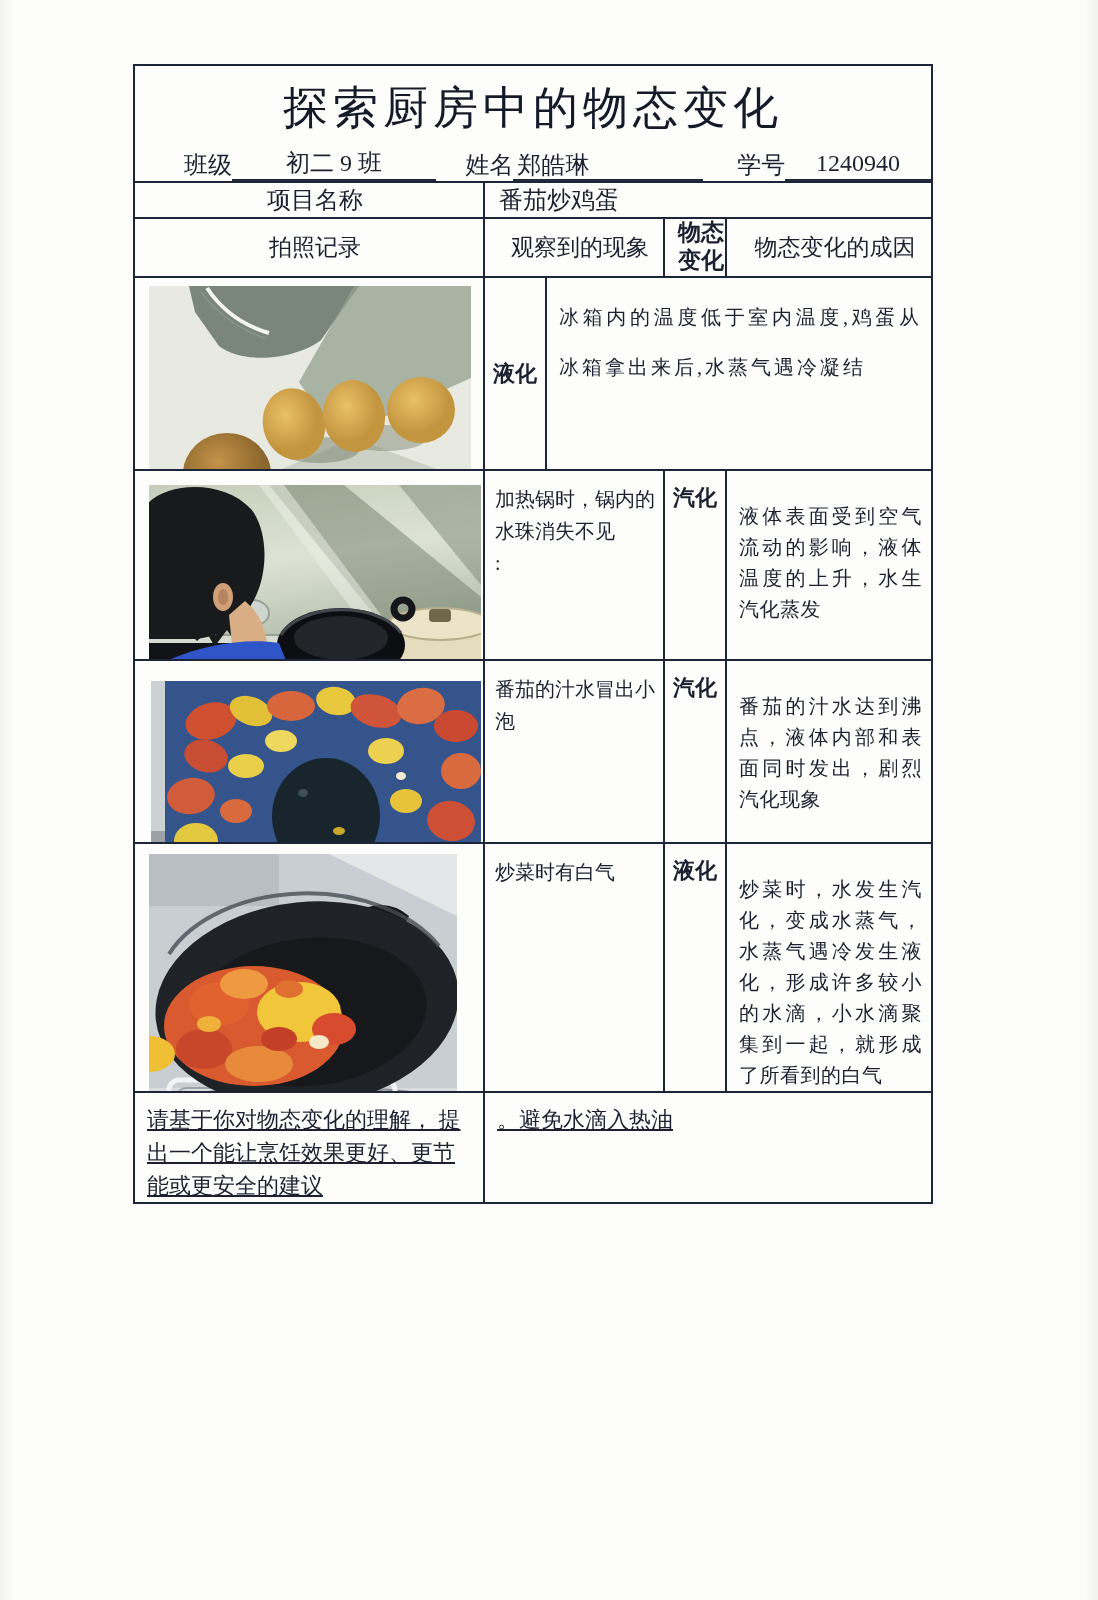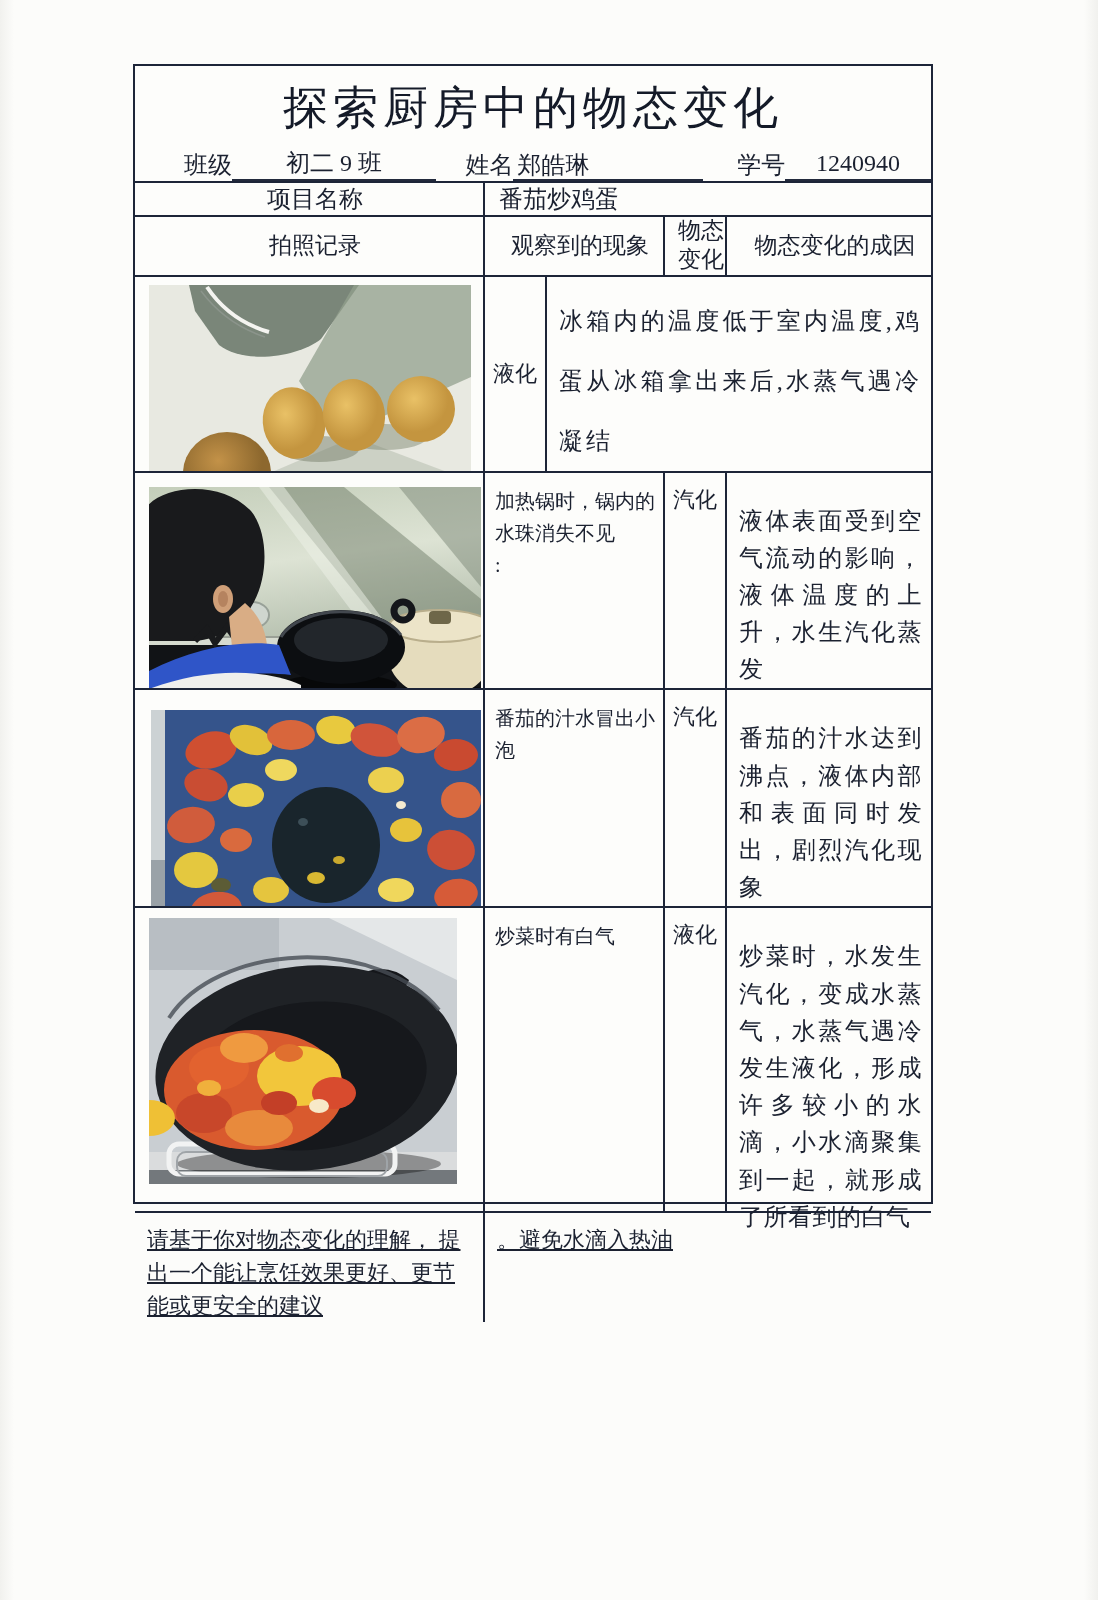--- a/index.html
+++ b/index.html
@@ -13,21 +13,21 @@
   .tbl{
     position:absolute;left:133px;top:64px;width:800px;height:1140px;
     border:2px solid #1d2538;box-sizing:border-box;
     display:flex;flex-direction:column;background:#fdfdfb;
   }
   .row{display:flex;border-top:2px solid #1d2538;box-sizing:border-box;}
   .c{box-sizing:border-box;border-right:2px solid #1d2538;position:relative;}
   .c:last-child{border-right:none;}
   .c1{width:350px;}
   .c2{width:180px;}
-  .c3{width:62px;}
+  .c3{width:62px;font-weight:bold;}
   .c4{flex:1;}
   .cRest{flex:1;}
   .center{display:flex;align-items:center;justify-content:center;text-align:center;padding-left:12px;}
 
   
   .head{height:122px;border-top:none;display:block;}
   .title{margin-top:12px;text-align:center;font-size:45px;letter-spacing:5px;color:#141a28;}
   .infoline{margin-top:9px;padding-left:49px;display:flex;align-items:flex-end;font-size:24px;}
   .lbl{white-space:nowrap;}
   .uline{display:inline-block;border-bottom:2px solid #232a3c;text-align:center;height:32px;line-height:32px;}
@@ -49,21 +49,21 @@
   .r2{height:270px;}
   .r3{height:260px;}
   .r4{height:305px;}
   .r-foot{flex:1;text-decoration:underline;}
 
   .obs{font-size:20px;line-height:1.6;padding:12px 8px 0 10px;white-space:pre-line;}
   .obs-wide{line-height:2.55;padding-top:16px;}
   .phase{display:flex;justify-content:center;font-size:22px;}
   .phase-mid{align-items:center;}
   .phase-top{padding-top:12px;}
-  .cause{font-size:24px;line-height:1.55;padding:30px 9px 0 12px;text-align:justify;letter-spacing:0.5px;}
+  .cause{font-size:20px;line-height:1.55;padding:30px 9px 0 12px;text-align:justify;letter-spacing:0.5px;}
   .cause-wide{line-height:2.5;letter-spacing:3px;padding-top:14px;}
 
   .photo-cell{overflow:hidden;}
   .ph{position:absolute;display:block;}
   .ph1{left:14px;top:8px;}
   .ph2{left:14px;top:14px;}
   .ph3{left:16px;top:20px;}
   .ph4{left:14px;top:10px;}
 
   .foot-l{font-size:22px;line-height:1.5;padding:10px 10px 0 12px;}

